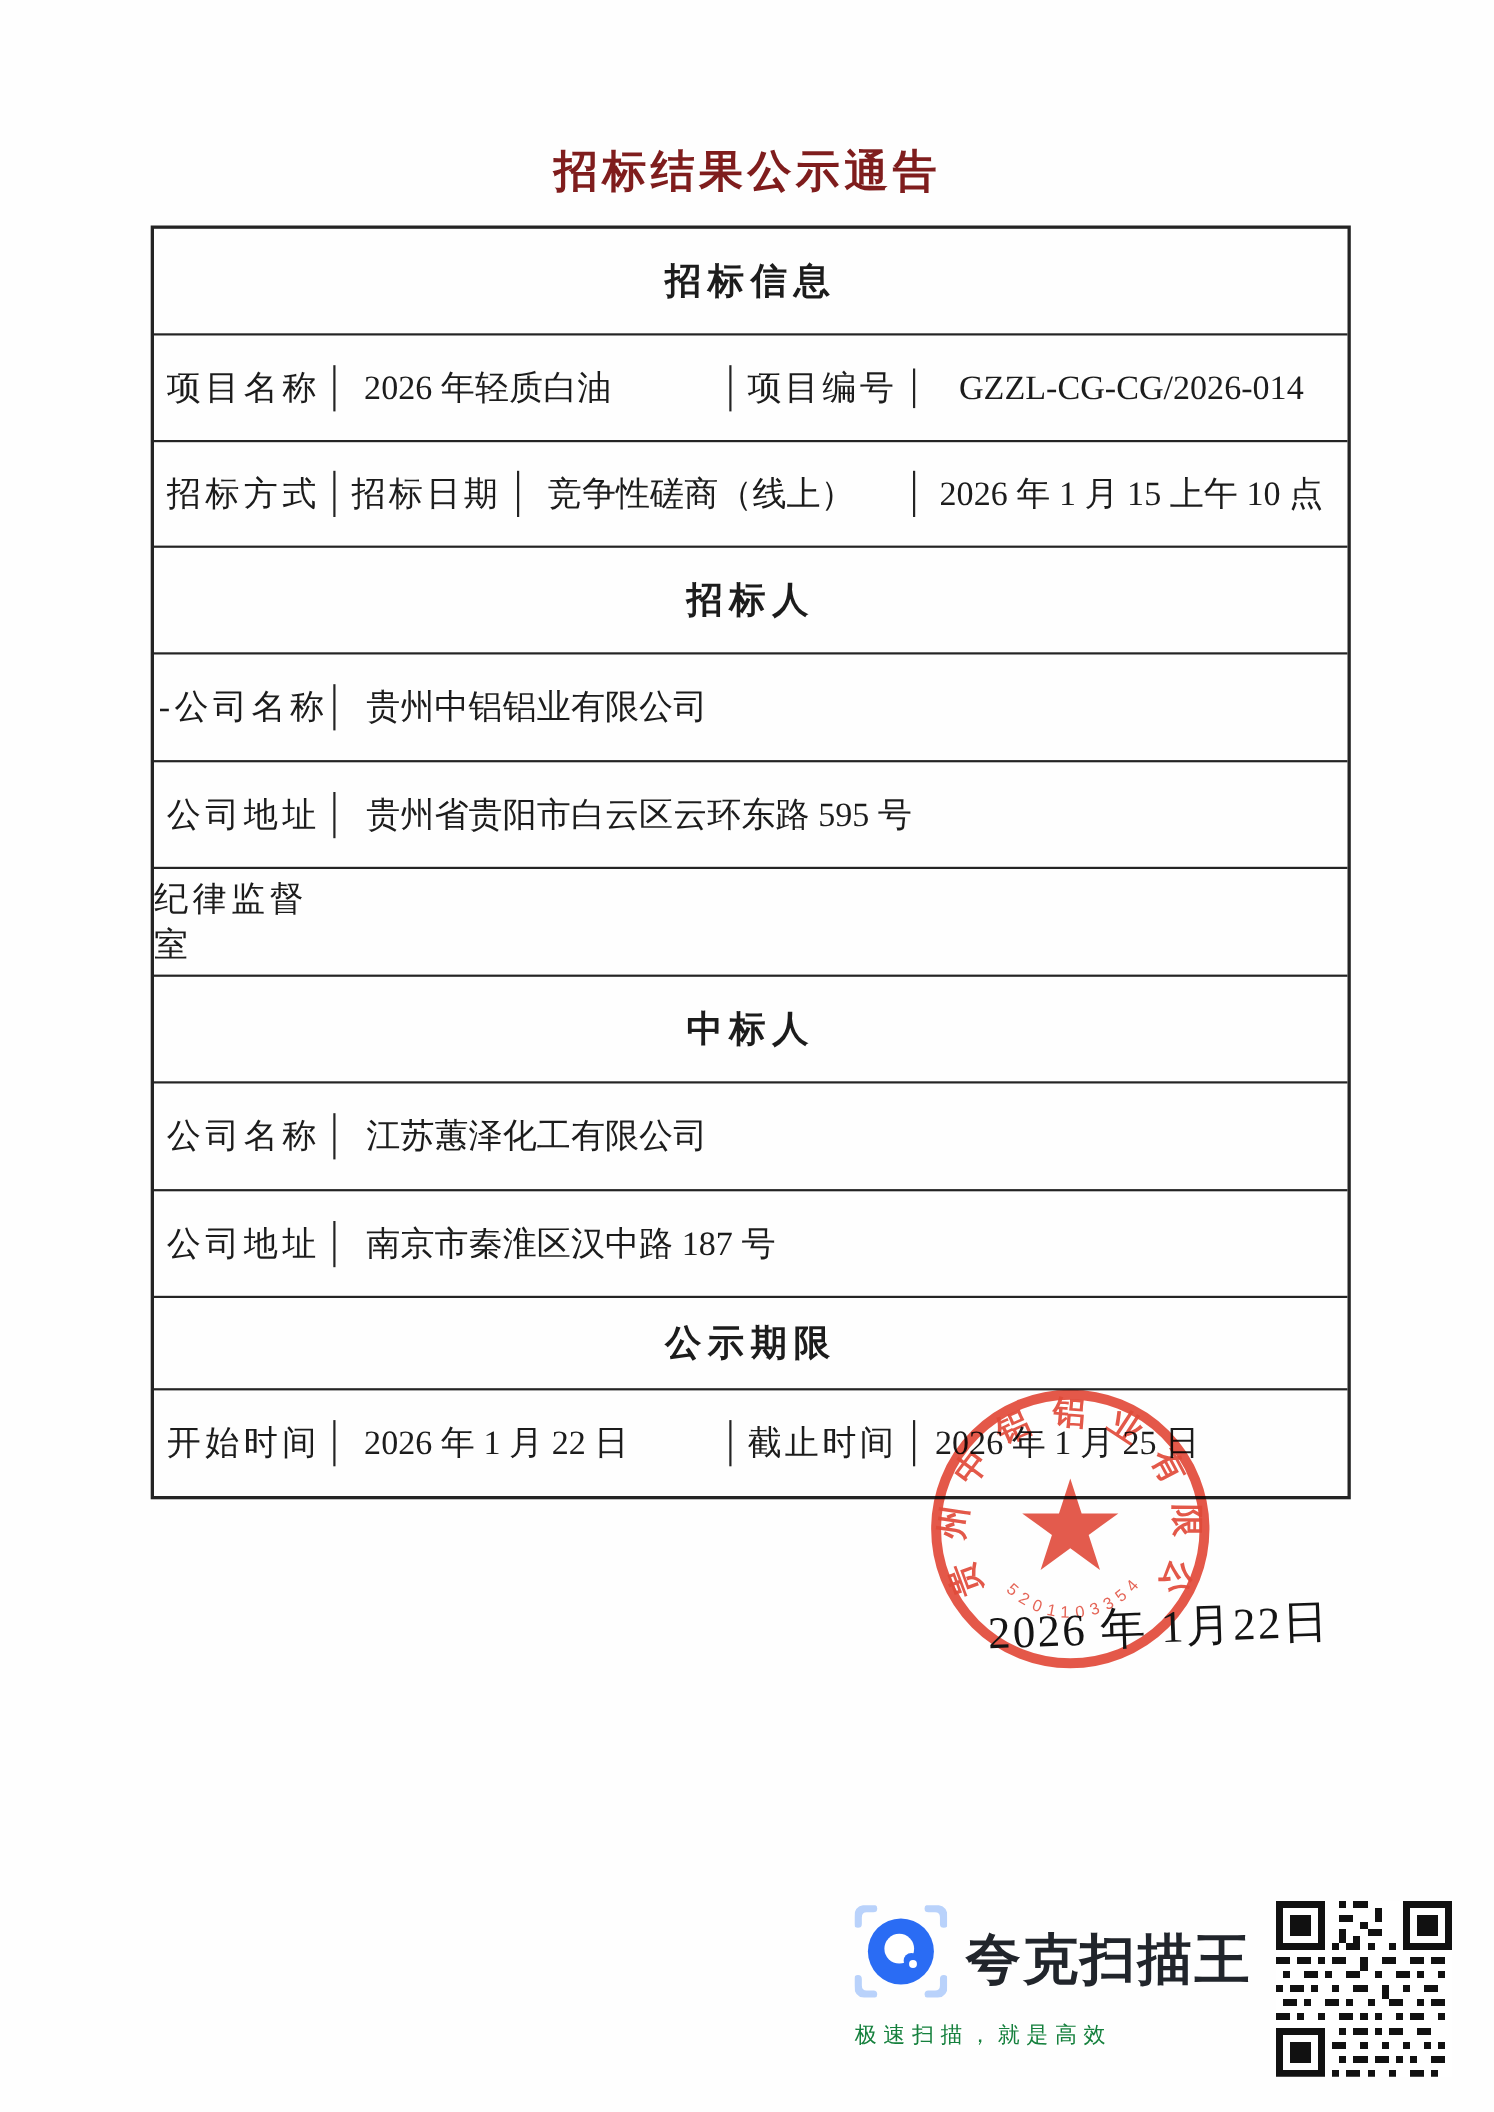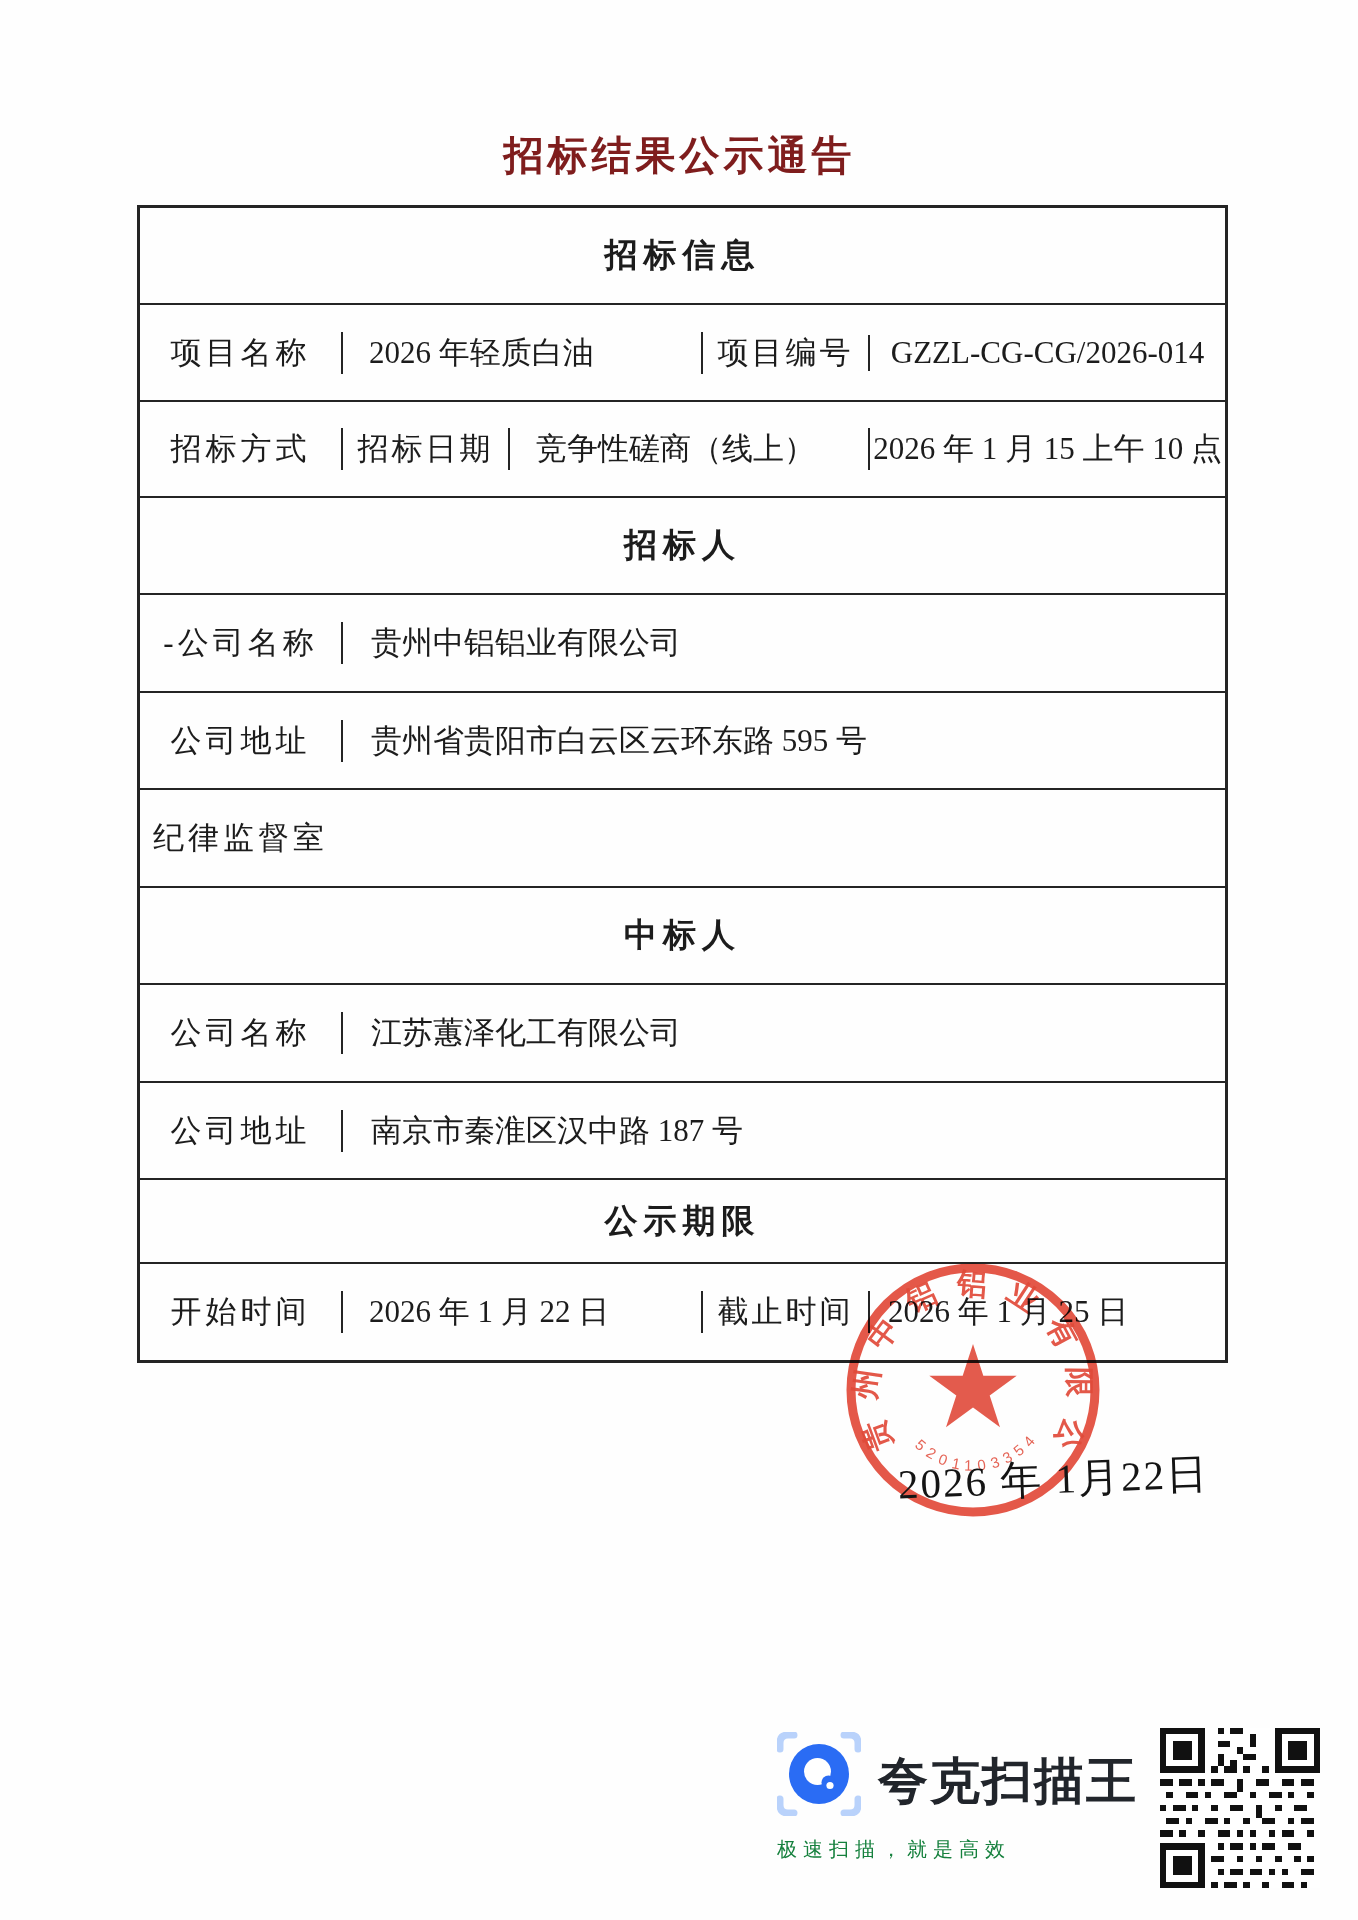--- a/index.html
+++ b/index.html
@@ -11,21 +11,21 @@
   .doc-title{position:absolute;left:137px;top:128px;width:1085px;text-align:center;
     font-size:40px;font-weight:700;letter-spacing:4px;color:#7f1d1d;}
 
   
   .doc-table{position:absolute;left:137px;top:205px;width:1085px;
     border:3px solid #242424;background:transparent;}
   .trow{display:flex;align-items:center;box-sizing:border-box;}
   .trow + .trow{border-top:2px solid #242424;}
   .cell{box-sizing:border-box;display:flex;align-items:center;font-size:31px;}
   .cell + .cell{border-left:2px solid #242424;}
-  .c1{width:201px;justify-content:center;letter-spacing:4px;}
+  .c1{width:163px;justify-content:center;letter-spacing:4px;}
   .c2{width:360px;padding-left:26px;}
   .c3{width:167px;justify-content:center;letter-spacing:3px;}
   .c4{flex:1;justify-content:center;}
   .c4.left-pad{justify-content:flex-start;padding-left:18px;}
   .cwide{flex:1;padding-left:28px;}
   .sec{justify-content:center;width:100%;font-weight:700;font-size:33px;letter-spacing:6px;}
   .h95{height:95px}.h96{height:96px}.h97{height:97px}.h98{height:98px}.h104{height:84px}
 
   
   .stamp{position:absolute;left:793px;top:1210px;width:360px;height:360px;

